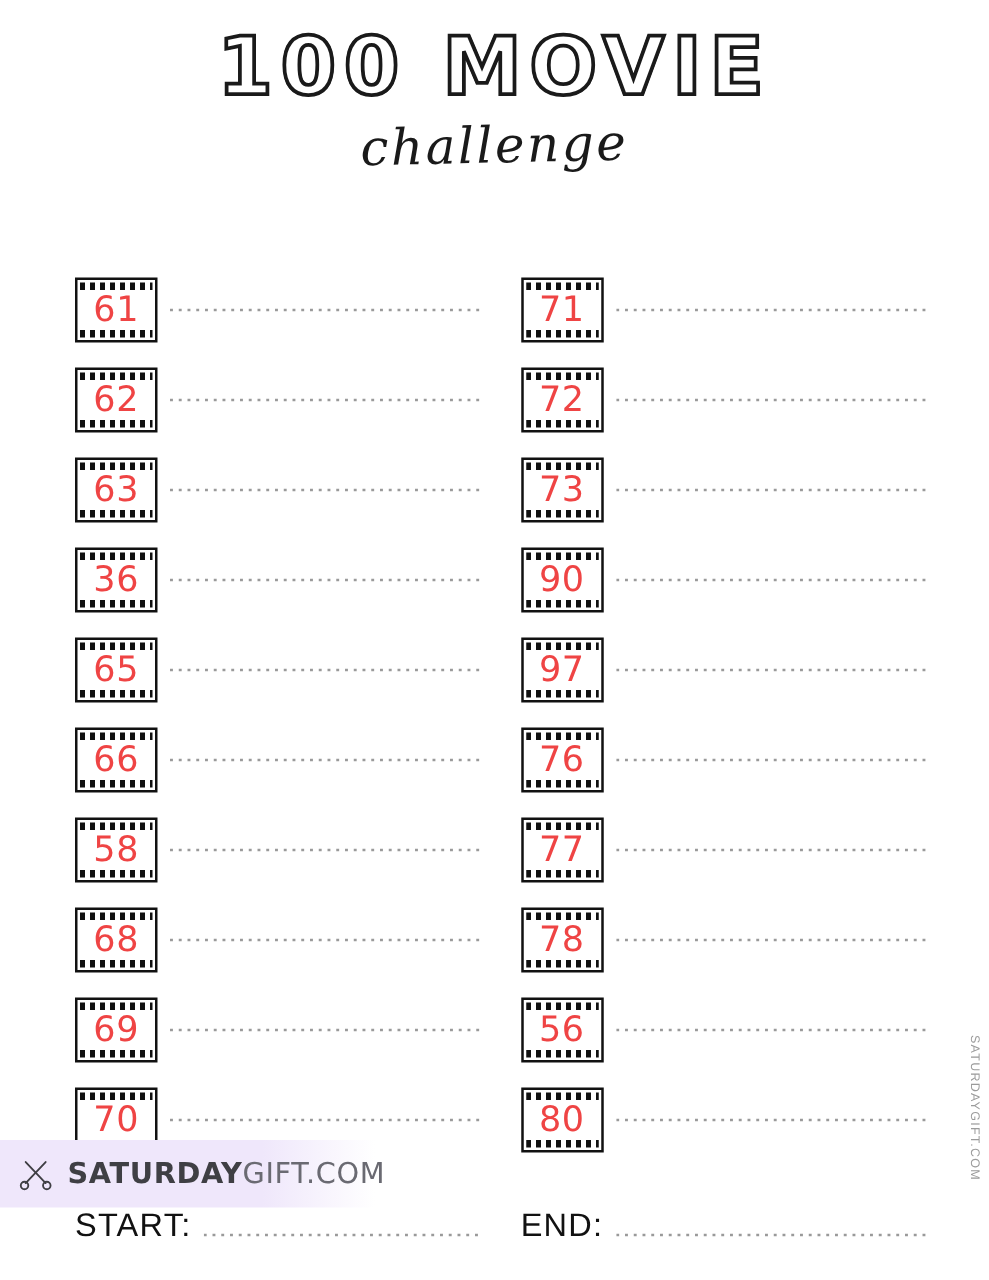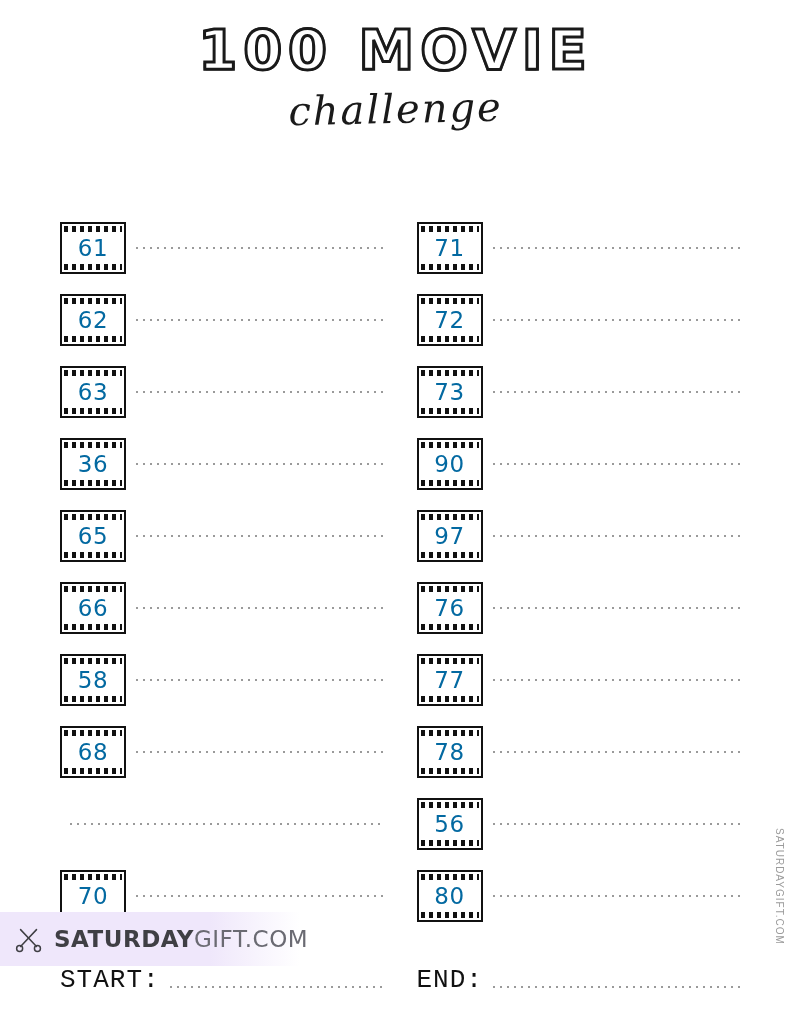--- a/index.html
+++ b/index.html
@@ -25,21 +25,21 @@
   .title-wrap {
     position: absolute;
     top: 22px;
     left: 0;
     right: 0;
     text-align: center;
   }
   .title {
     font-family: "DejaVu Sans", sans-serif;
     font-weight: 700;
-    font-size: 56px;
+    font-size: 64px;
     letter-spacing: 6px;
     line-height: 1;
     color: #ffffff;
     -webkit-text-stroke: 3px #1a1a1a;
     text-shadow:
       -1px -1px 0 #1a1a1a,
        1px -1px 0 #1a1a1a,
       -1px  1px 0 #1a1a1a,
        1px  1px 0 #1a1a1a;
     margin: 0;
@@ -96,22 +96,22 @@
     background-image: repeating-linear-gradient(
       to right,
       #111111 0px, #111111 4px,
       #ffffff 4px, #ffffff 8px
     );
   }
   .ticket .perf.top { top: 2px; }
   .ticket .perf.bottom { bottom: 2px; }
   .ticket .num {
     font-family: "DejaVu Sans", sans-serif;
-    font-size: 23px;
-    color: #0369a1;
+    font-size: 28px;
+    color: #ef4444;
     line-height: 1;
     letter-spacing: 0.5px;
   }
 
   .dots {
     flex: 1 1 auto;
     margin-left: 10px;
     height: 2px;
     background-image: repeating-linear-gradient(
       to right,
@@ -131,21 +131,21 @@
     top: 965px;
     display: flex;
     gap: 32px;
   }
   .foot-col {
     flex: 1 1 0;
     display: flex;
     align-items: flex-end;
   }
   .foot-label {
-    font-family: Liberation Mono, monospace;
+    font-family: Liberation Sans, sans-serif;
     font-size: 26px;
     color: #111111;
     letter-spacing: 1px;
     white-space: nowrap;
   }
   .foot-line {
     flex: 1 1 auto;
     margin-left: 10px;
     margin-bottom: 7px;
     height: 2px;
@@ -270,20 +270,25 @@
       </div>
       <div class="row">
         <div class="ticket">
           <span class="perf top"></span>
           <span class="num">68</span>
           <span class="perf bottom"></span>
         </div>
         <div class="dots"></div>
       </div>
       <div class="row">
+        <div class="ticket">
+          <span class="perf top"></span>
+          <span class="num">69</span>
+          <span class="perf bottom"></span>
+        </div>
         <div class="dots"></div>
       </div>
       <div class="row">
         <div class="ticket">
           <span class="perf top"></span>
           <span class="num">70</span>
           <span class="perf bottom"></span>
         </div>
         <div class="dots"></div>
       </div>

